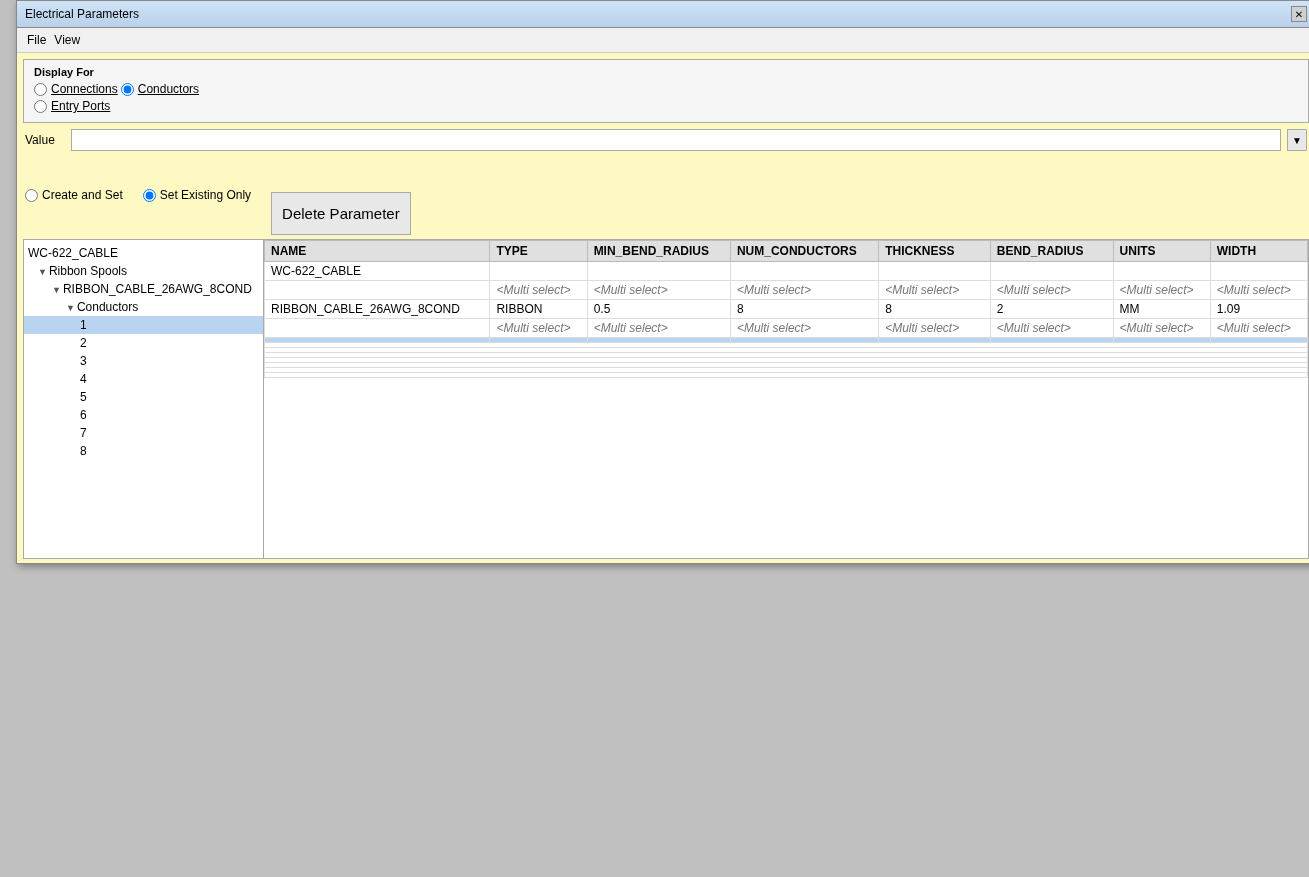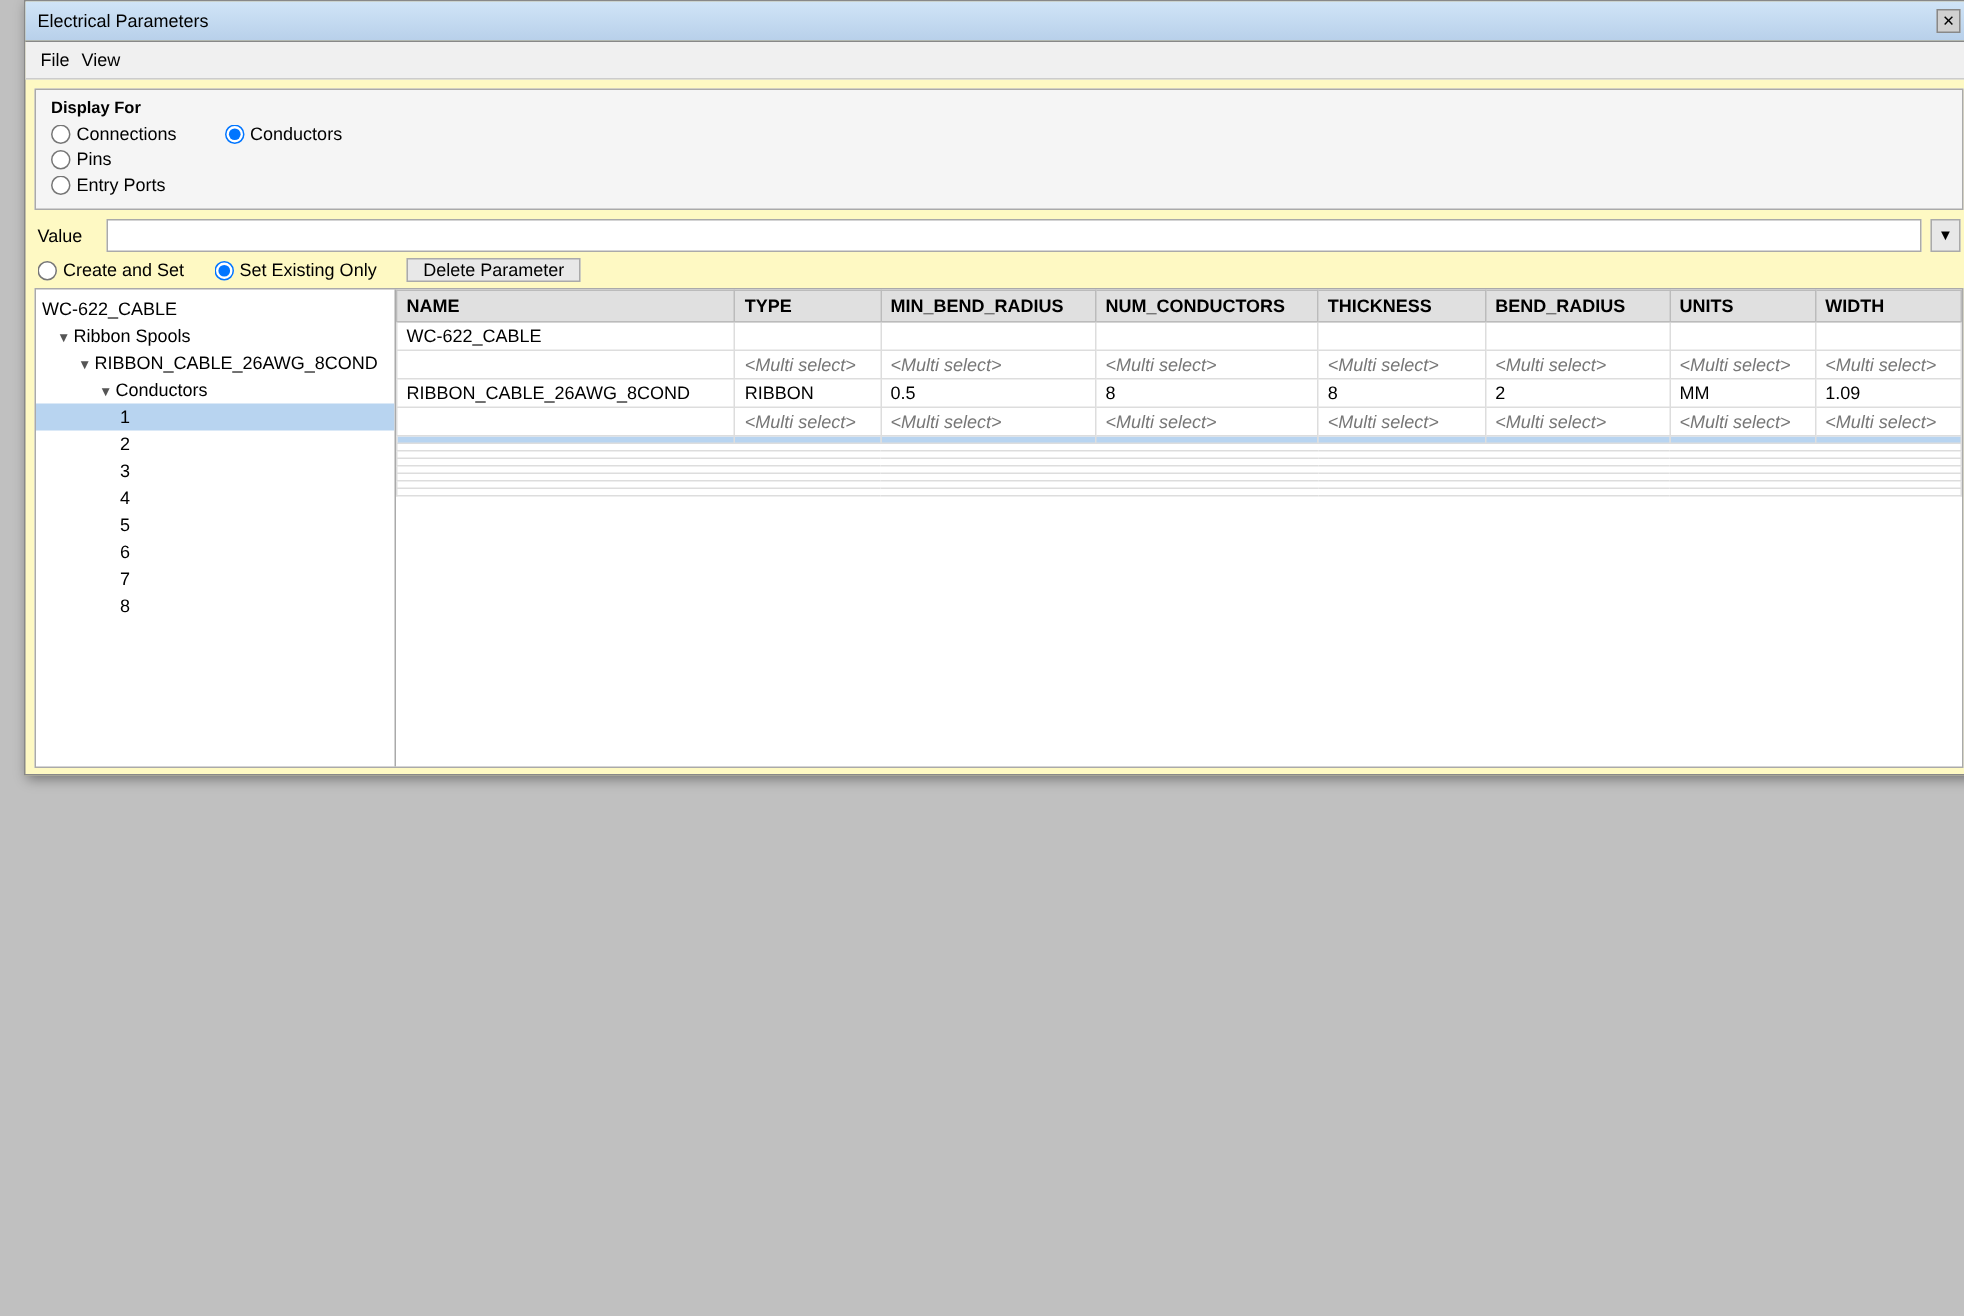--- a/index.html
+++ b/index.html
@@ -55,23 +55,24 @@
       padding: 6px 10px;
       background: #f5f5f5;
     }
     .display-for-label {
       font-size: 11px;
       font-weight: bold;
       margin-bottom: 4px;
     }
     .radio-row {
       display: flex;
-      gap: 32px;
+      gap: 3px;
       align-items: center;
       margin-bottom: 3px;
+      text-decoration: underline;
     }
     .radio-label {
       display: flex;
       align-items: center;
       gap: 4px;
       font-size: 12px;
     }
     .value-row {
       display: flex;
       align-items: center;
@@ -99,25 +100,26 @@
       display: flex; align-items: center; justify-content: center;
       font-size: 10px;
     }
     .options-row {
       display: flex;
       align-items: center;
       margin: 4px 8px;
       gap: 20px;
     }
     .delete-btn {
-      padding: 0 10px;
+      padding: 12px 10px;
       background: #e8e8e8;
       border: 1px solid #aaa;
       cursor: pointer;
-      font-size: 12px;
+      font-size: 15px;
+      margin-top: 37px;
     }
     .main-area {
       display: flex;
       margin: 4px 6px;
       border: 1px solid #aaa;
       background: white;
       height: 320px;
     }
     .tree-panel {
       width: 240px;
@@ -212,26 +214,20 @@
         <span>Connections</span>
       </label>
       <label class="radio-label">
         <input type="radio" name="display_for" checked="" style="">
         <span>Conductors</span>
       </label>
     </div>
     <div class="radio-row">
       <label class="radio-label">
         <input type="radio" name="display_for" style="">
-        <span>Pins</span>
-      </label>
-    </div>
-    <div class="radio-row">
-      <label class="radio-label">
-        <input type="radio" name="display_for" style="">
         <span>Entry Ports</span>
       </label>
     </div>
   </div>
 
   <div class="value-row">
     <span class="value-label">Value</span>
     <input type="text" class="value-input" style="">
     <div class="value-dropdown-btn">▼</div>
   </div>

